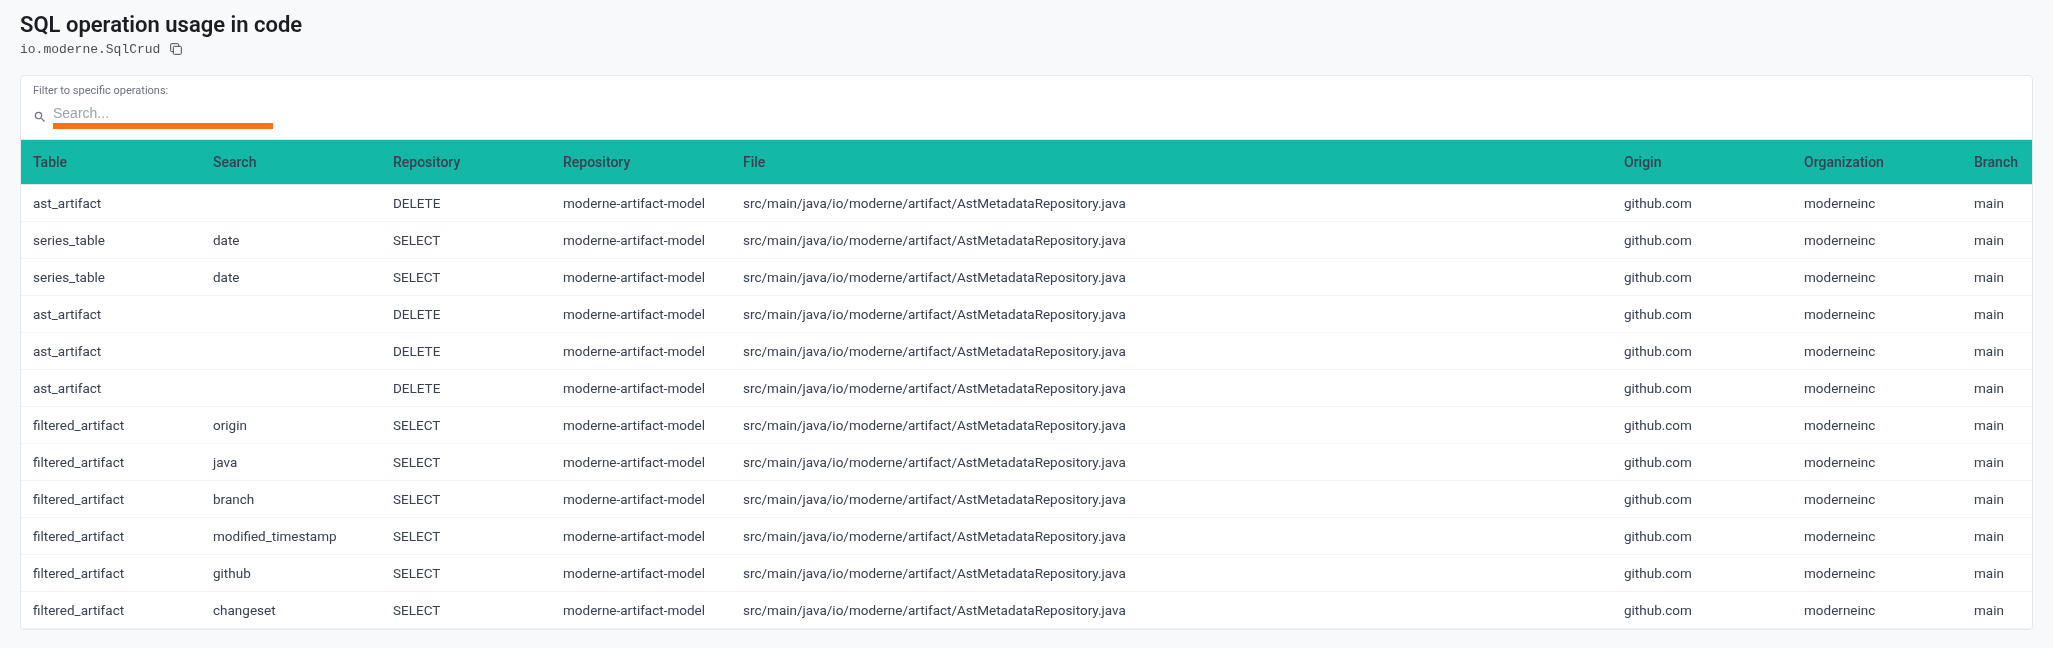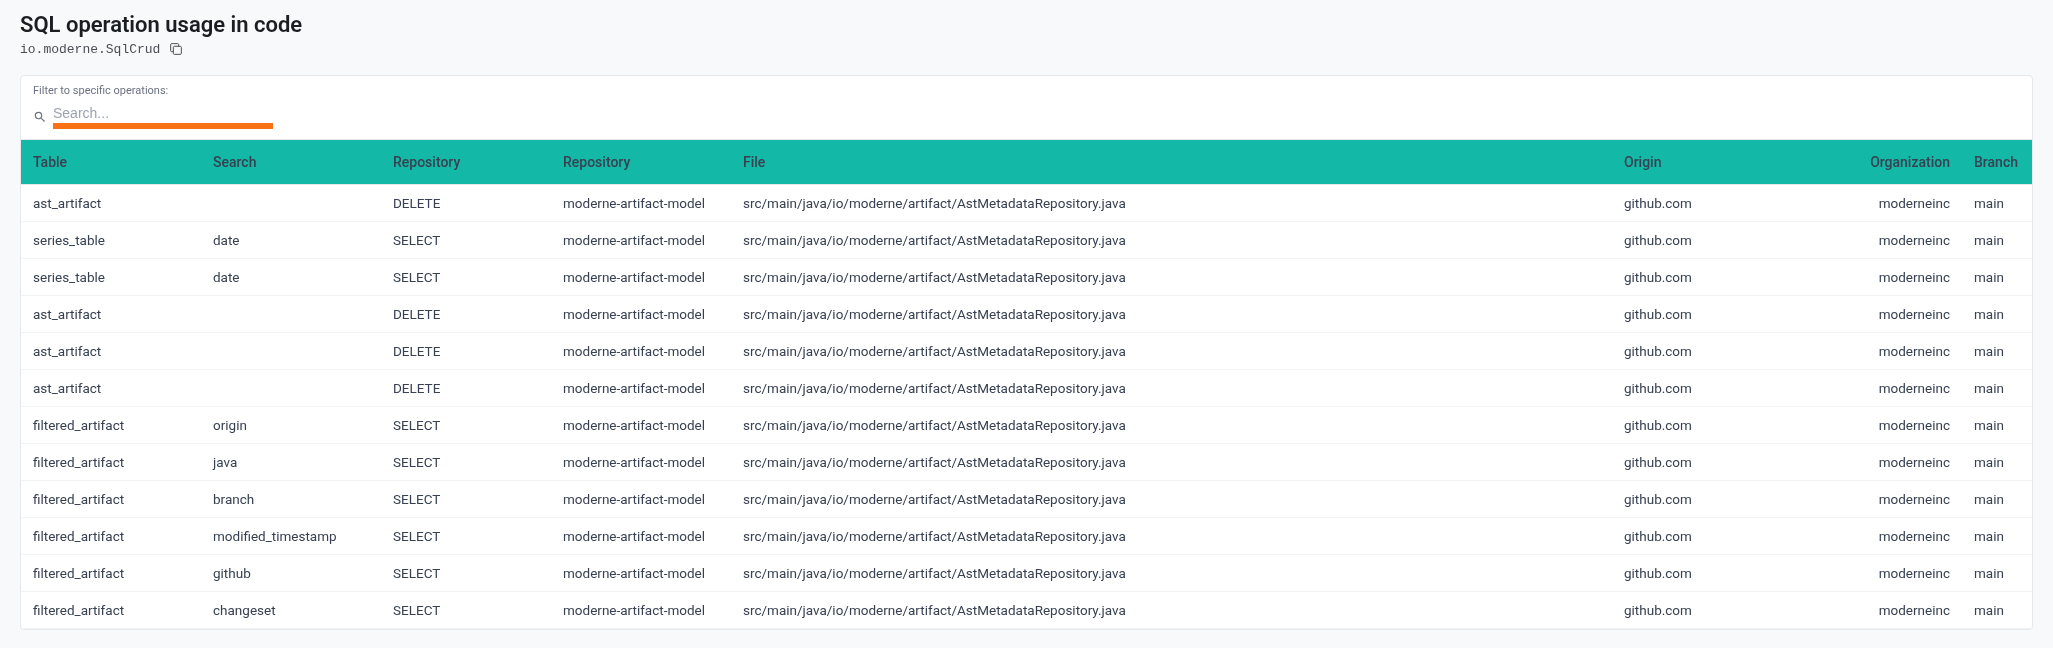--- a/index.html
+++ b/index.html
@@ -98,21 +98,21 @@
       font-size: 13.5px;
       color: #374151;
       white-space: nowrap;
     }
     .col-table { width: 180px; }
     .col-column { width: 180px; }
     .col-operation { width: 170px; }
     .col-repository { width: 180px; margin-top: 40px; }
     .col-file { }
     .col-origin { width: 180px; }
-    .col-organization { width: 170px; text-align: right; }
+    .col-organization { width: 170px; }
     .col-branch { width: 70px; text-align: left; }
   </style>
 </head>
 <body>
 
 <div class="header">
   <h1 class="page-title">SQL operation usage in code</h1>
   <div class="subtitle-row">
     <span class="subtitle-code">io.moderne.SqlCrud</span>
     <svg class="copy-icon" viewBox="0 0 24 24">

